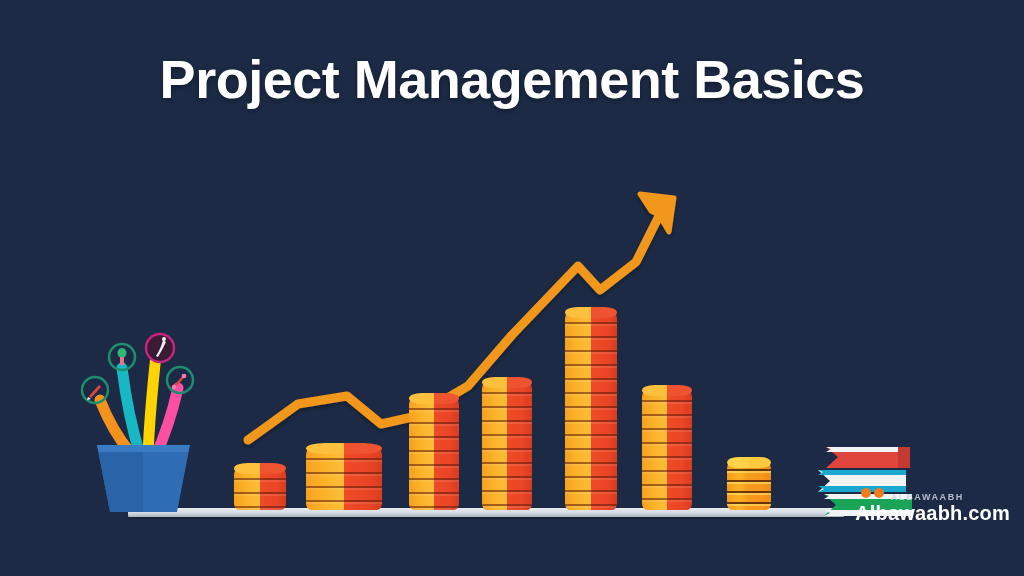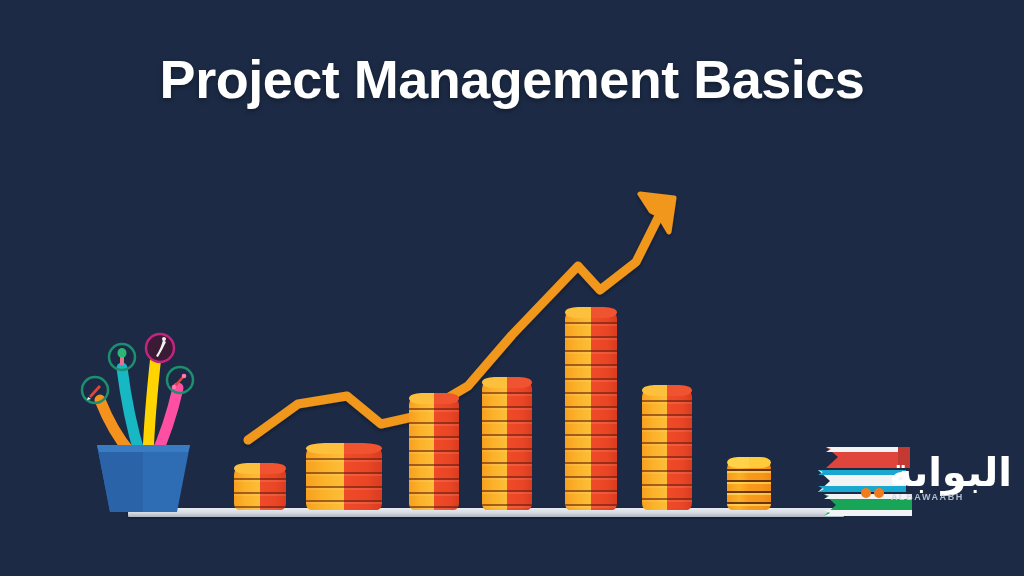--- a/index.html
+++ b/index.html
@@ -351,17 +351,17 @@
       <path d="M 824 494 L 912 494 L 912 499 L 824 499 L 829 496 Z" fill="#f2f3f5"></path>
       <path d="M 824 510 L 912 510 L 912 516 L 824 516 L 830 513 Z" fill="#f2f3f5"></path>
     </g>
     <g>
       <circle cx="866" cy="493" r="5" fill="#f07c1f"></circle>
       <circle cx="879" cy="493" r="5" fill="#f07c1f"></circle>
     </g>
   </svg>
 
   <div class="logo">
-    <div class="logo-arabic">البوابة</div>
     <div class="logo-tag">ALBAWAABH</div>
+    <div class="logo-sub">Albawaabh.com</div>
   </div>
 
 </div>
 
 </body></html>

